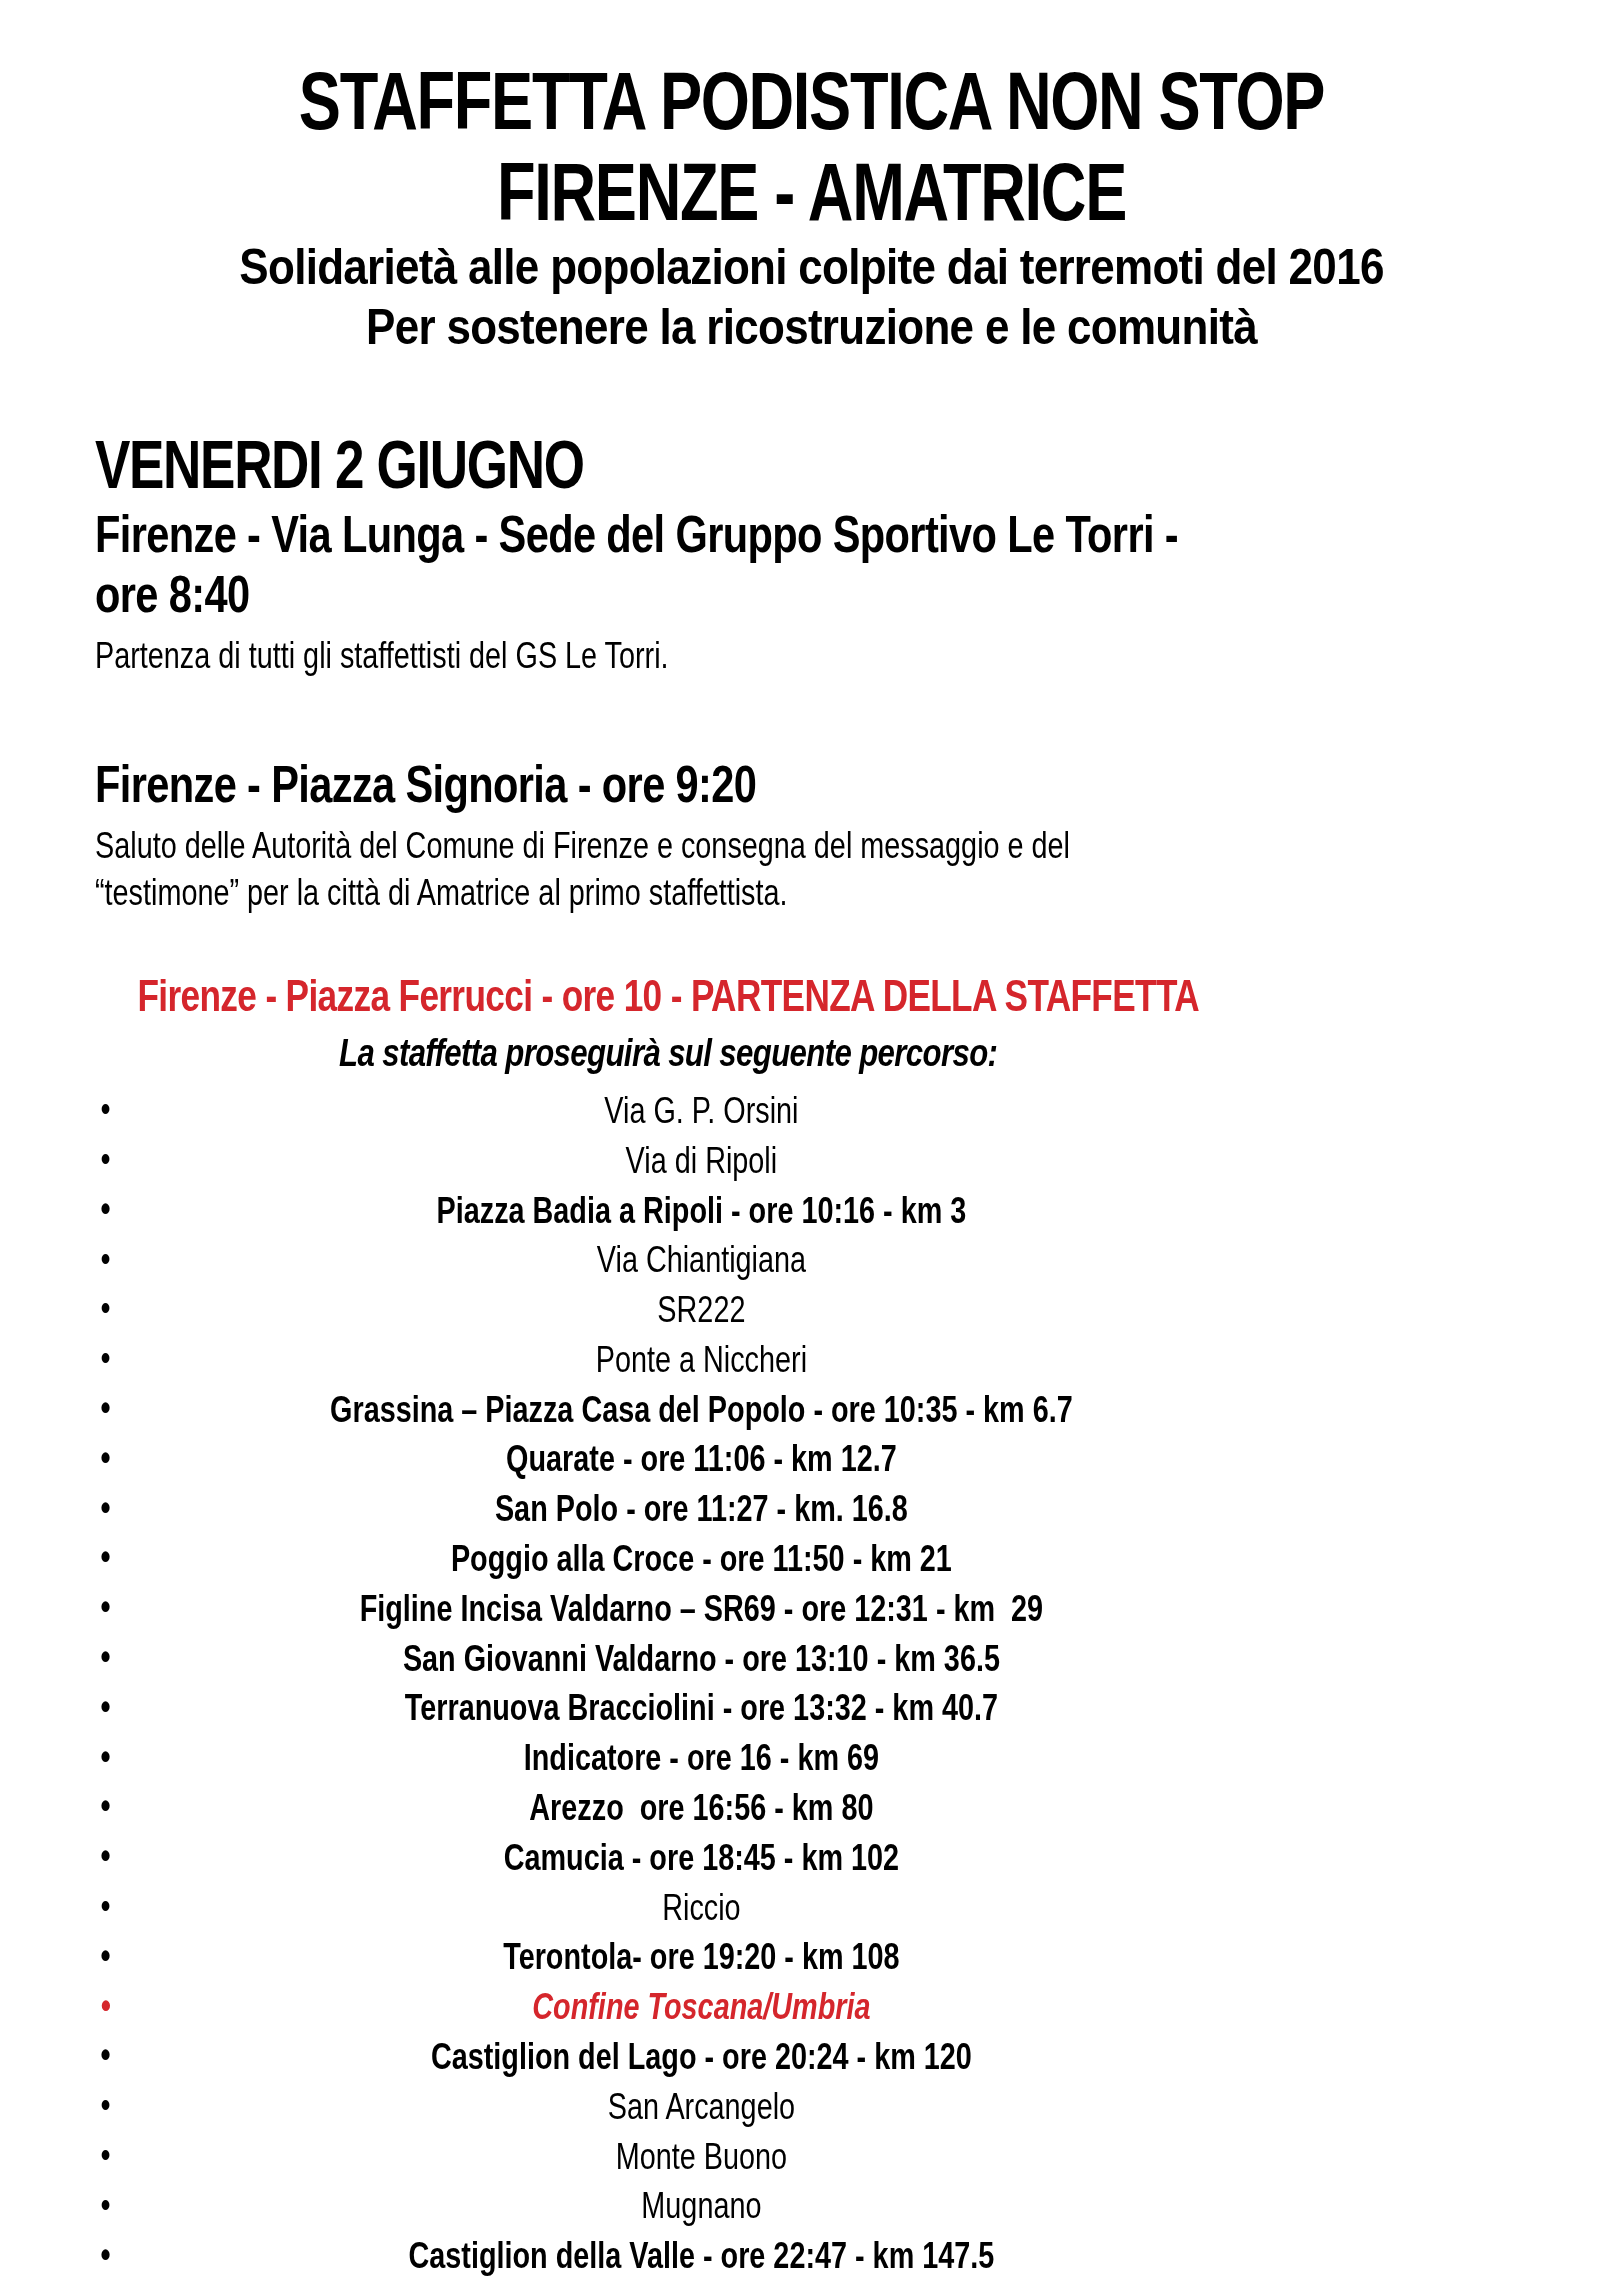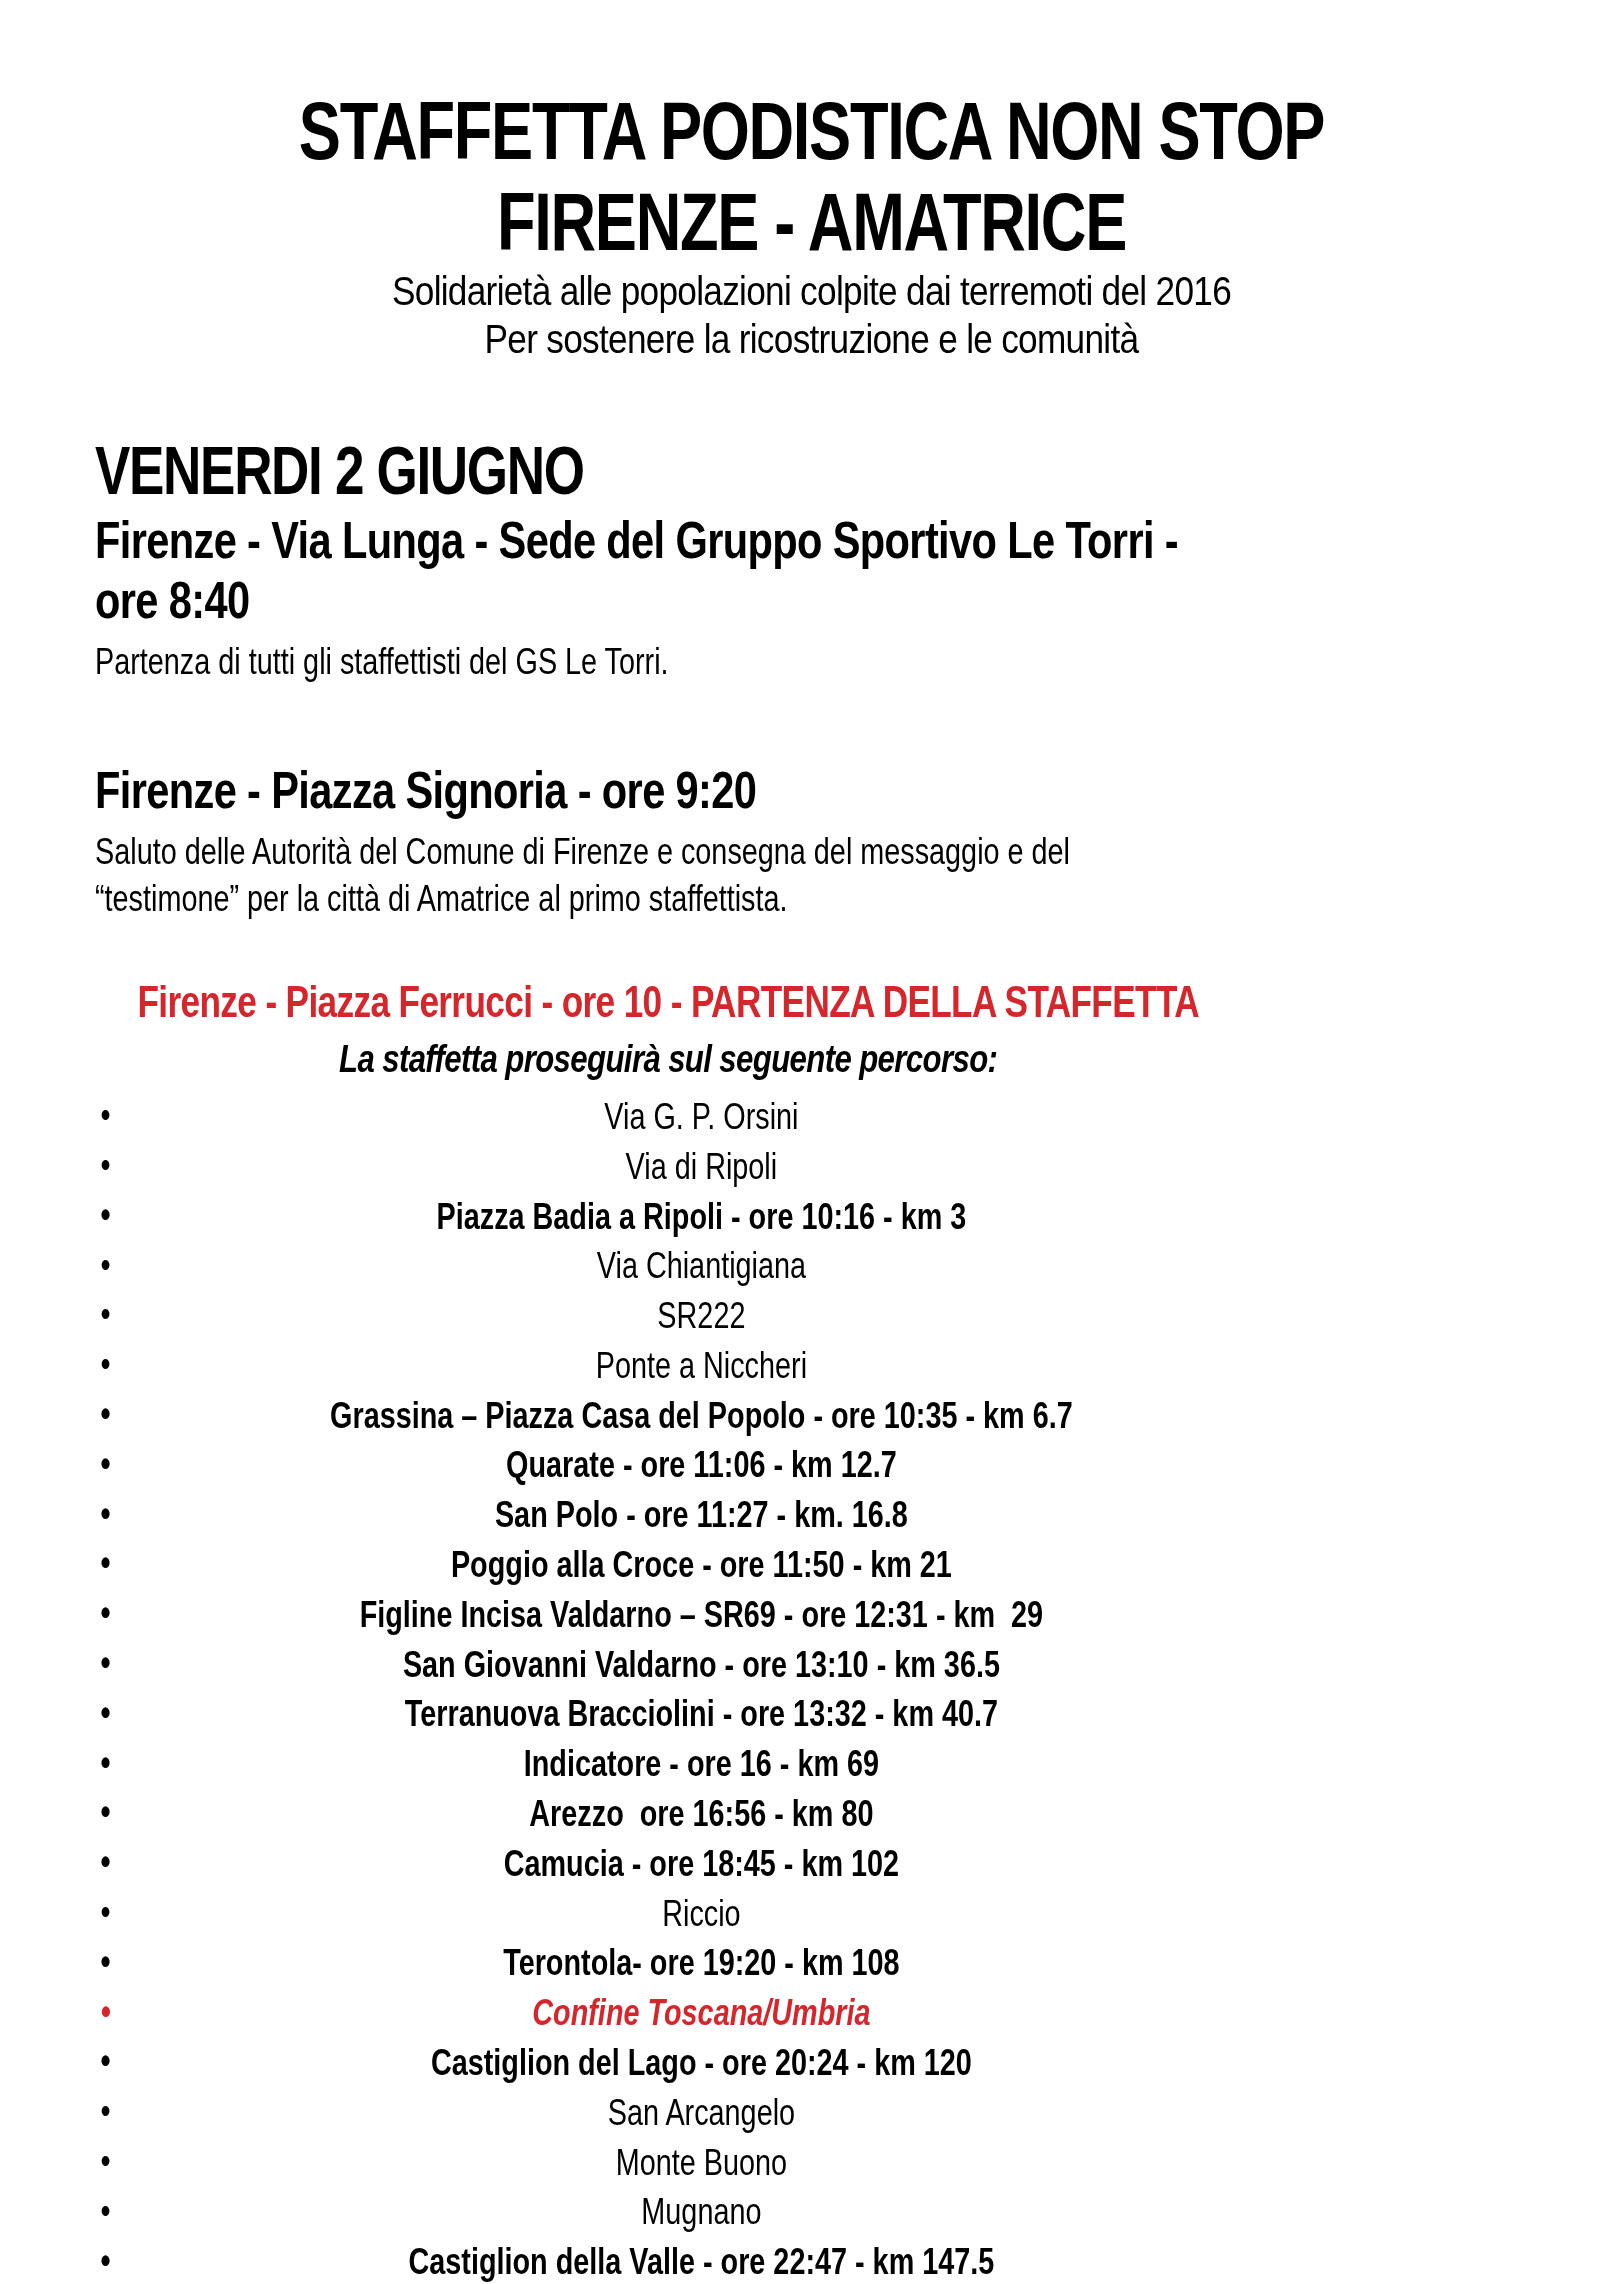--- a/index.html
+++ b/index.html
@@ -4,31 +4,31 @@
 <style>
   :root { --accent: #d5262c; --ink: #000000; --paper: #ffffff; }
   * { margin: 0; padding: 0; box-sizing: border-box; }
   html, body { width: 1623px; height: 2284px; }
   body {
     background: var(--paper);
     color: var(--ink);
     font-family: "Liberation Sans", sans-serif;
     overflow: hidden;
   }
-  .page { width: 1623px; height: 1620px; padding: 86px 95px 0 95px; }
+  .page { width: 1623px; height: 1620px; padding: 56px 95px 0 95px; }
 
   
   .cxl { transform: scaleX(0.80); transform-origin: 0 0; display: block; }
   .cxl78 { transform: scaleX(0.78); transform-origin: 0 0; display: block; }
   .cxc { transform: scaleX(0.78); transform-origin: 50% 0; display: block; }
   .cxcs { transform: scaleX(0.88); transform-origin: 50% 0; display: block; }
 
   .header { text-align: center; }
   .title { font-size: 81px; line-height: 1.12; font-weight: 700; letter-spacing: -1.7px; }
-  .subtitle { font-size: 40px; line-height: 1.2; font-weight: 400; letter-spacing: -0.8px; }
+  .subtitle { font-size: 50px; line-height: 1.2; font-weight: 700; letter-spacing: -0.8px; }
 
   .day-heading { margin-top: 73px; font-size: 68px; line-height: 1.0; font-weight: 700; letter-spacing: -1.7px; }
 
   .section-heading { font-size: 52px; line-height: 1.15; font-weight: 700; letter-spacing: -0.8px; }
   .sec1 { margin-top: 6.8px; }
   .sec2 { margin-top: 75px; }
   .section-body { margin-top: 8.5px; font-size: 36px; line-height: 1.3; font-weight: 400; max-width: 1319px; }
 
   .route { margin-top: 54px; text-align: center; }
   .route-heading { color: var(--accent); font-size: 44px; line-height: 1.15; font-weight: 700; letter-spacing: -0.8px; }

